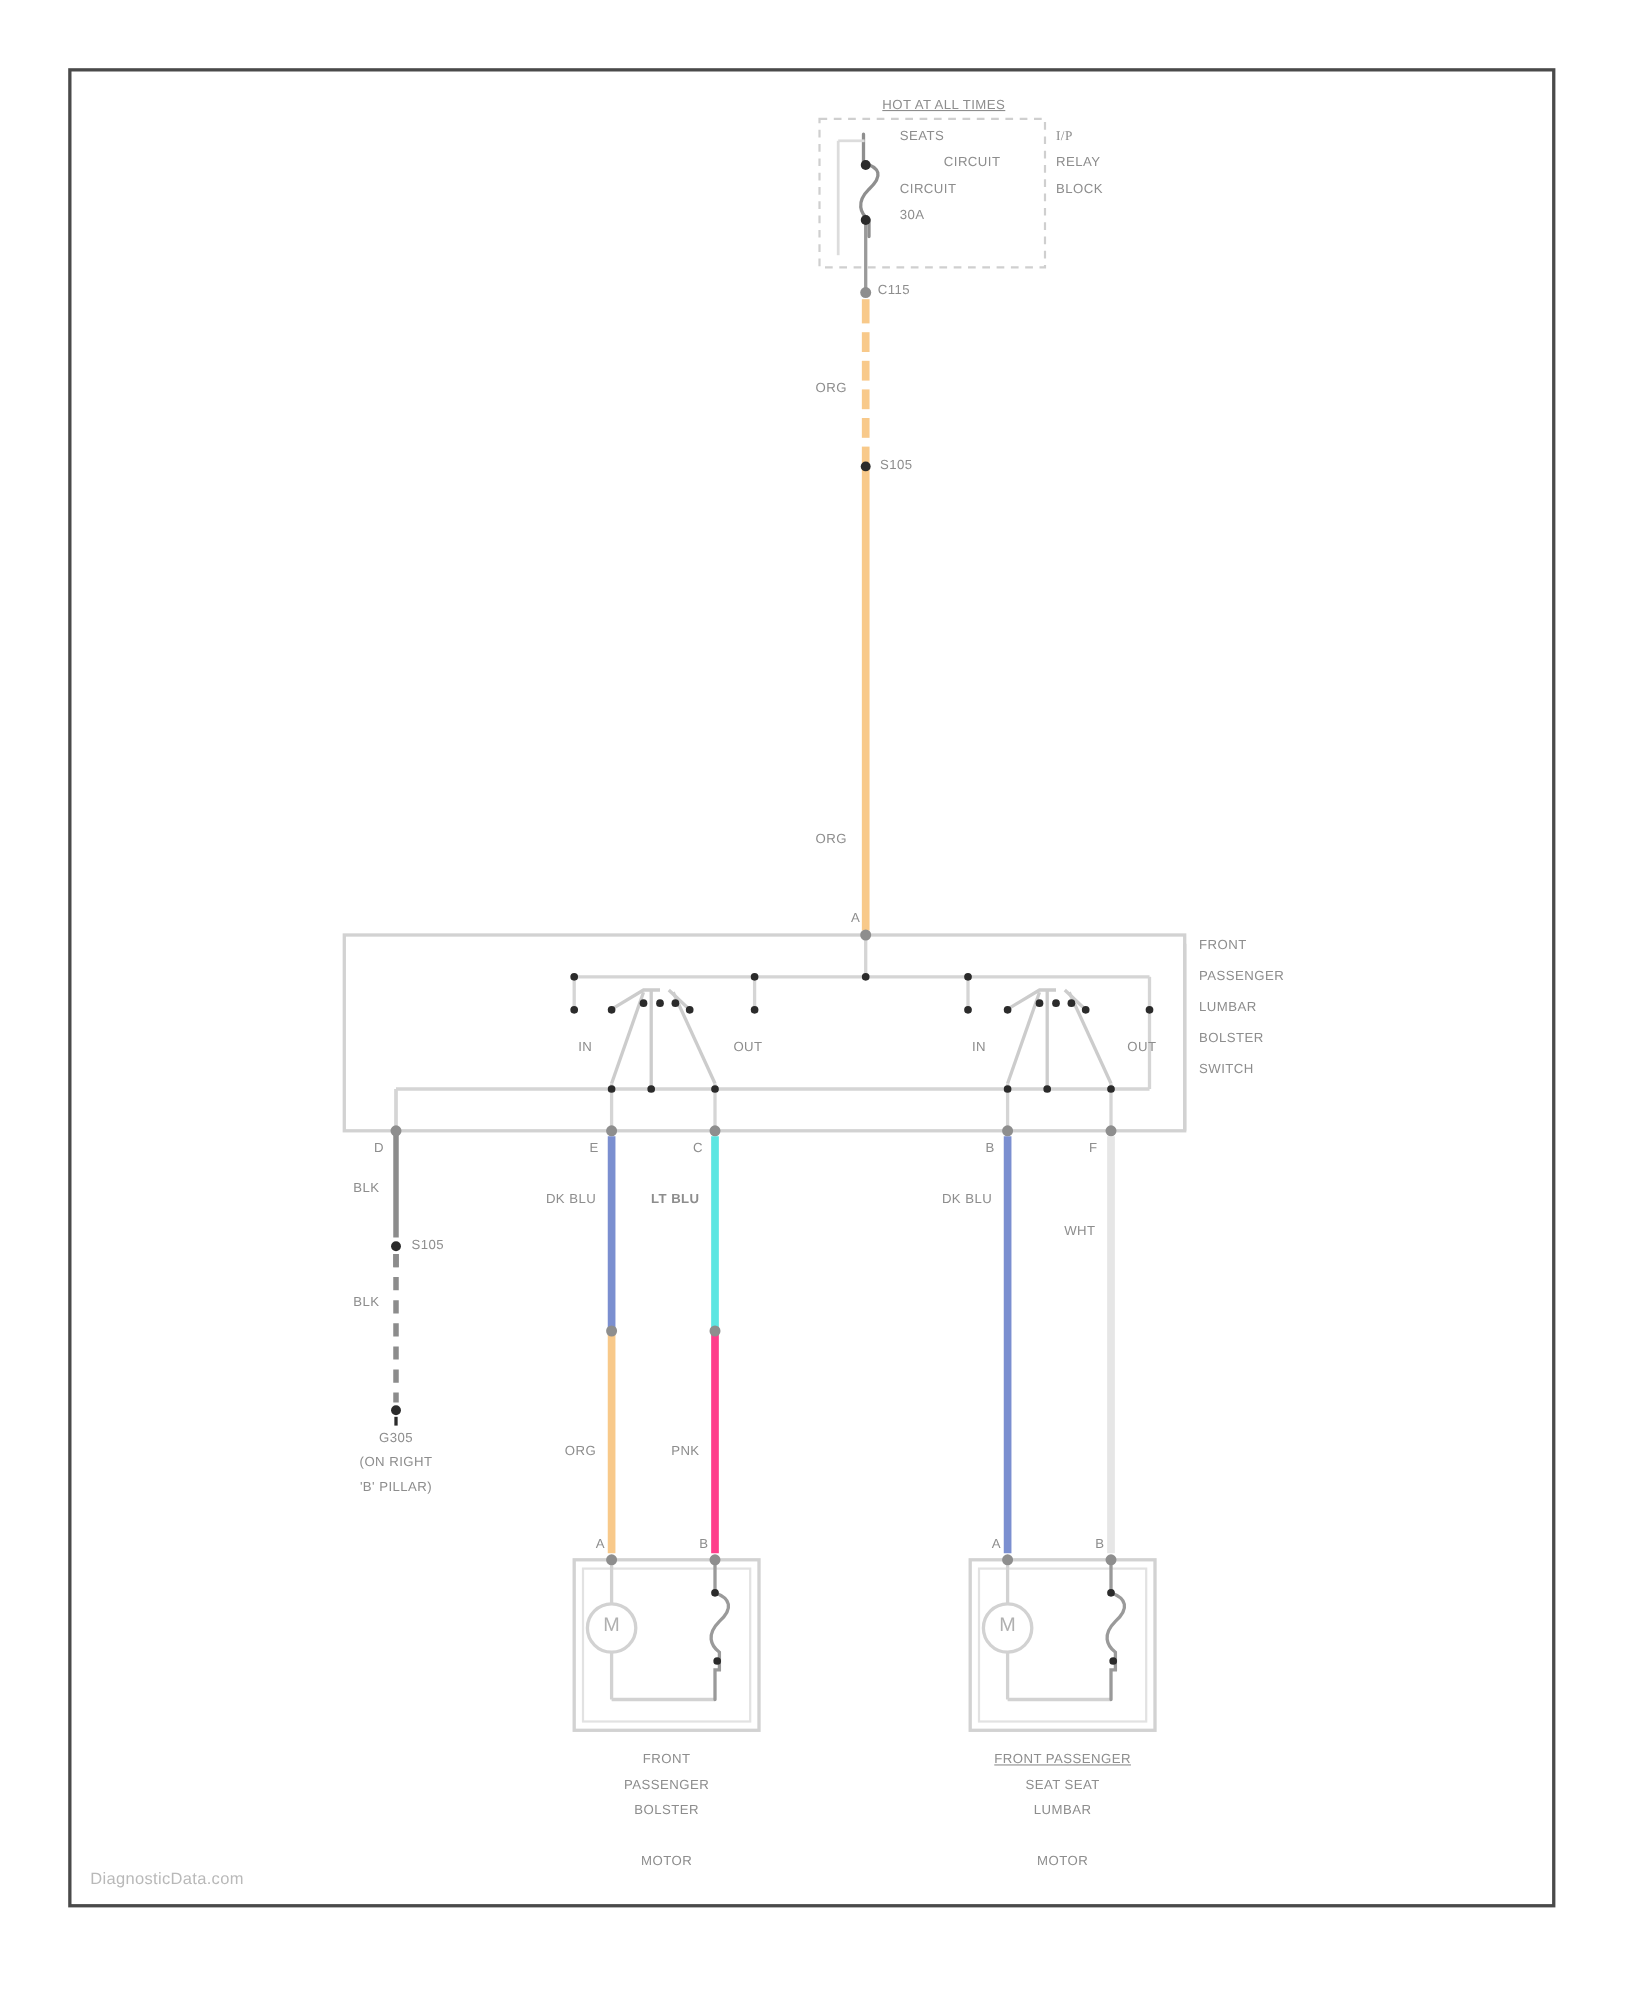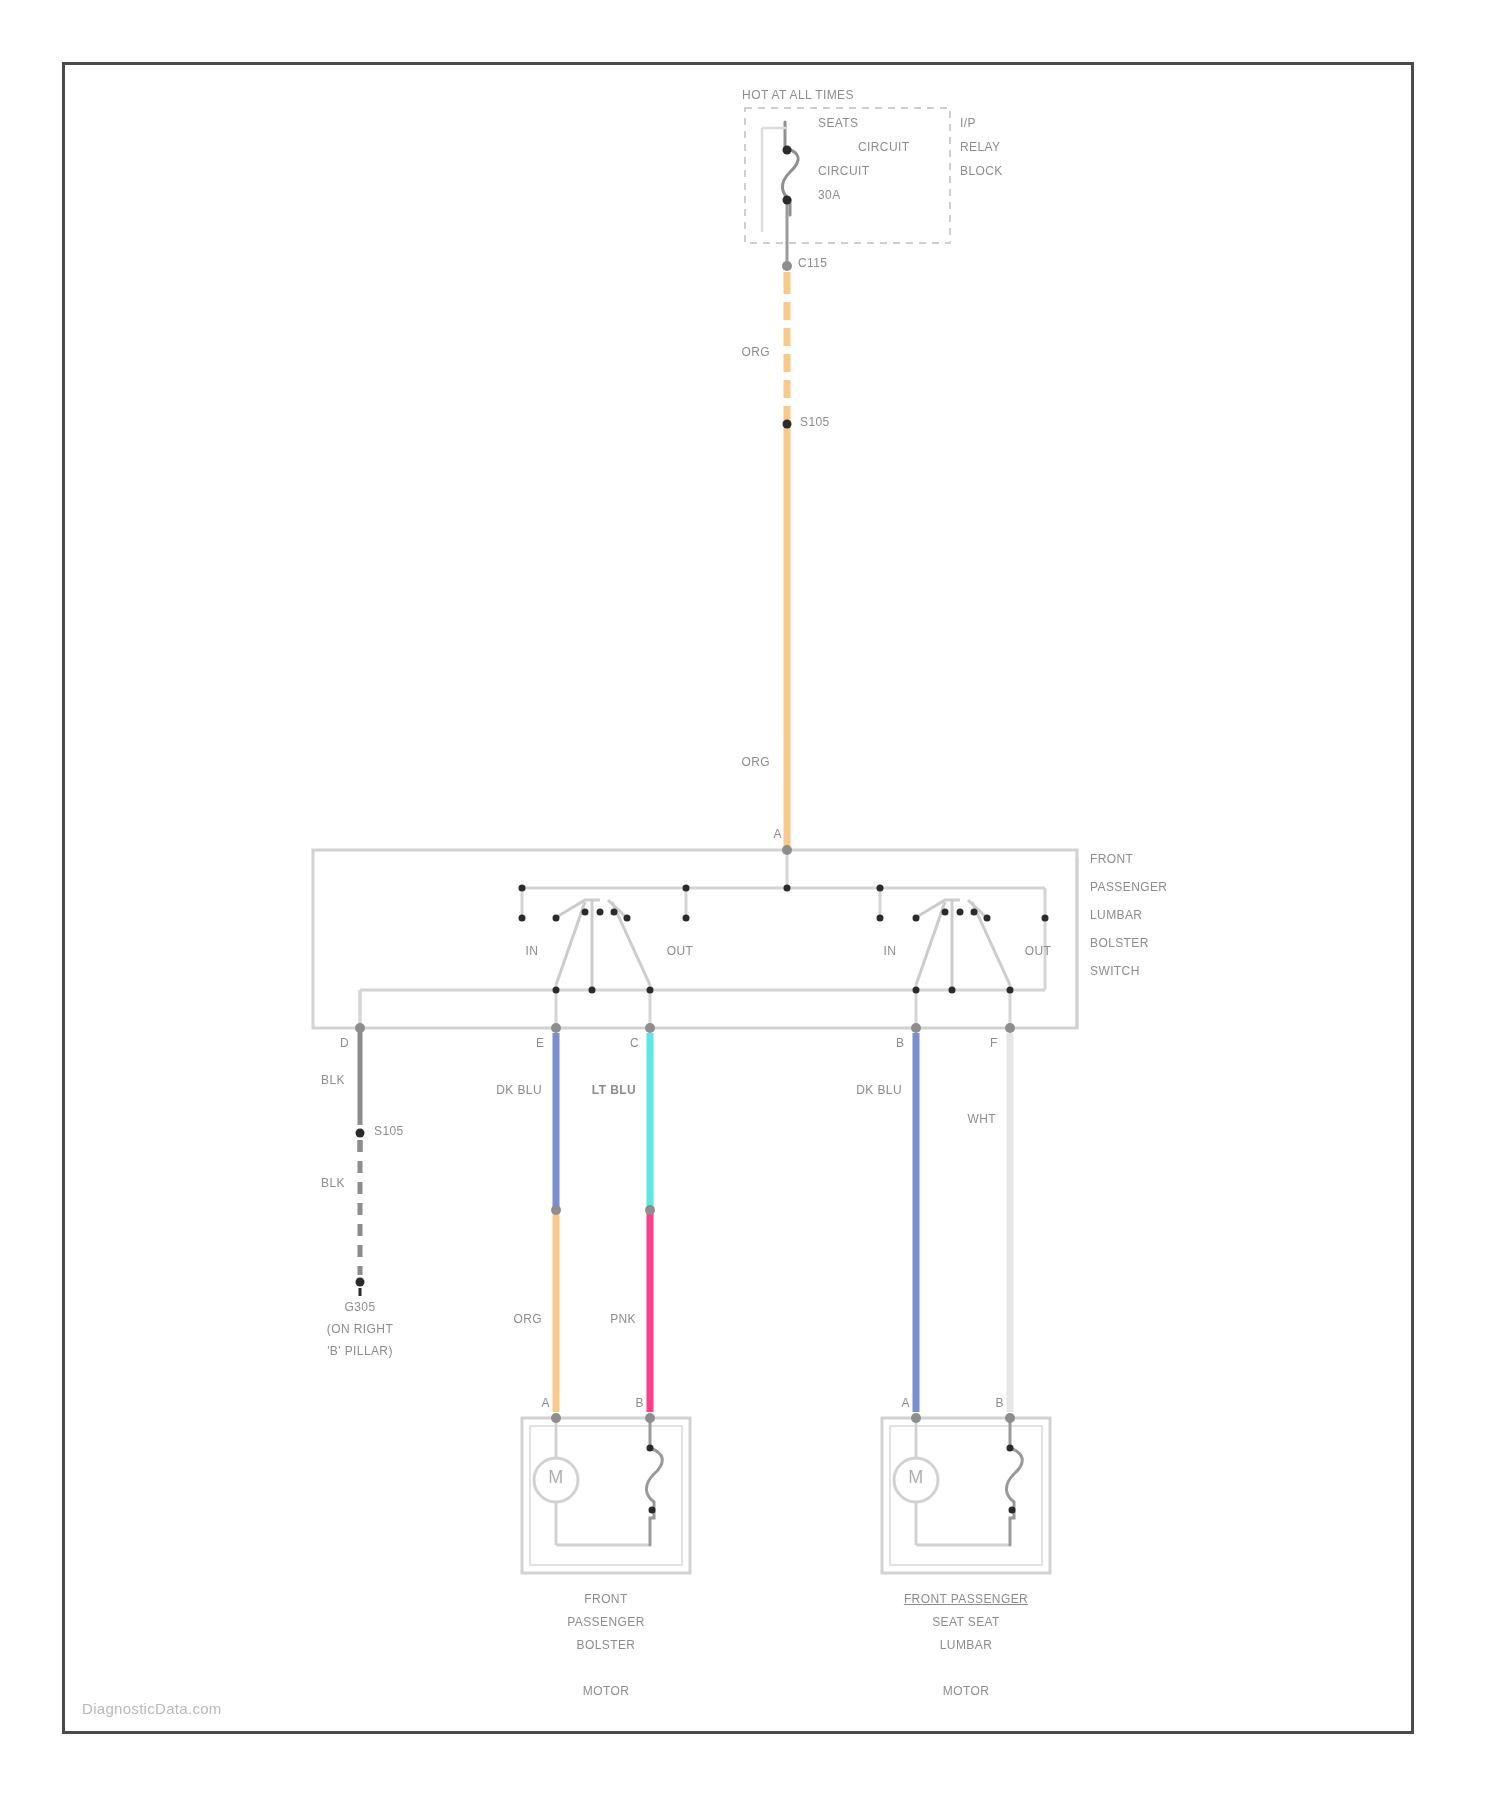--- a/index.html
+++ b/index.html
@@ -157,31 +157,31 @@
 
     <rect x="882" y="1418" width="168" height="155" fill="none" stroke="#d2d2d2" stroke-width="3"></rect>
     <rect x="890" y="1426" width="152" height="139" fill="none" stroke="#e2e2e2" stroke-width="2"></rect>
     <circle cx="916" cy="1480" r="22" fill="none" stroke="#d2d2d2" stroke-width="3"></circle>
     <path d="M 916 1418 L 916 1458" fill="none" stroke="#d2d2d2" stroke-width="3"></path>
     <path d="M 916 1502 L 916 1545" fill="none" stroke="#d2d2d2" stroke-width="3"></path>
     <path d="M 916 1545 L 1010 1545" fill="none" stroke="#d2d2d2" stroke-width="3"></path>
     <path d="M 1010 1418 L 1010 1448 C 1024 1453, 1027 1462, 1014 1474 C 1002 1486, 1006 1496, 1014 1502 L 1014 1518 L 1010 1518 L 1010 1545" fill="none" stroke="#9a9a9a" stroke-width="3" stroke-linecap="round"></path>
   </svg>
 
-  <div class="lbl c" style="left:798px; top:88px;">HOT AT ALL TIMES</div>
+  <div class="lbl c" style="left:858px; top:88px;text-decoration:underline;">HOT AT ALL TIMES</div>
 
   <div class="dot" style="left:787px; top:150px;"></div>
   <div class="dot" style="left:787px; top:200px;"></div>
 
   <div class="lbl" style="left:818px; top:116px;">SEATS</div>
   <div class="lbl" style="left:858px; top:140px;text-align:center;">CIRCUIT</div>
   <div class="lbl" style="left:818px; top:164px;">CIRCUIT</div>
   <div class="lbl" style="left:818px; top:188px;">30A</div>
 
-  <div class="lbl" style="left:960px; top:116px;">I/P</div>
+  <div class="lbl" style="left:960px; top:116px;font-family:Liberation Serif, serif;">I/P</div>
   <div class="lbl" style="left:960px; top:140px;">RELAY</div>
   <div class="lbl" style="left:960px; top:164px;">BLOCK</div>
 
   <div class="term" style="left:787px; top:266px;"></div>
   <div class="lbl" style="left:798px; top:256px;">C115</div>
 
   <div class="lbl r" style="left:770px; top:345px;">ORG</div>
 
   <div class="dot" style="left:787px; top:424px;"></div>
   <div class="lbl" style="left:800px; top:415px;">S105</div>

